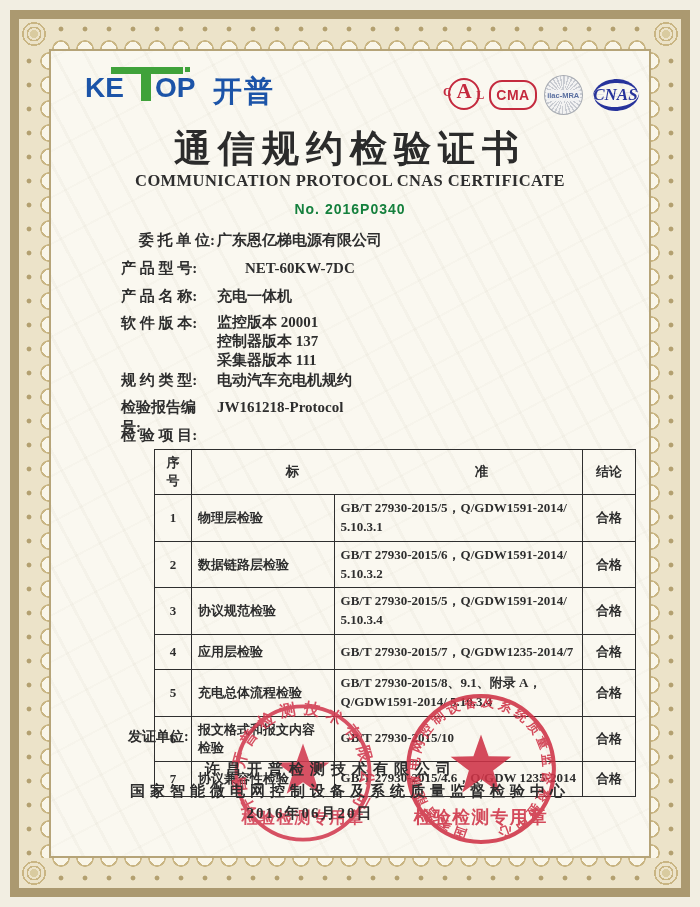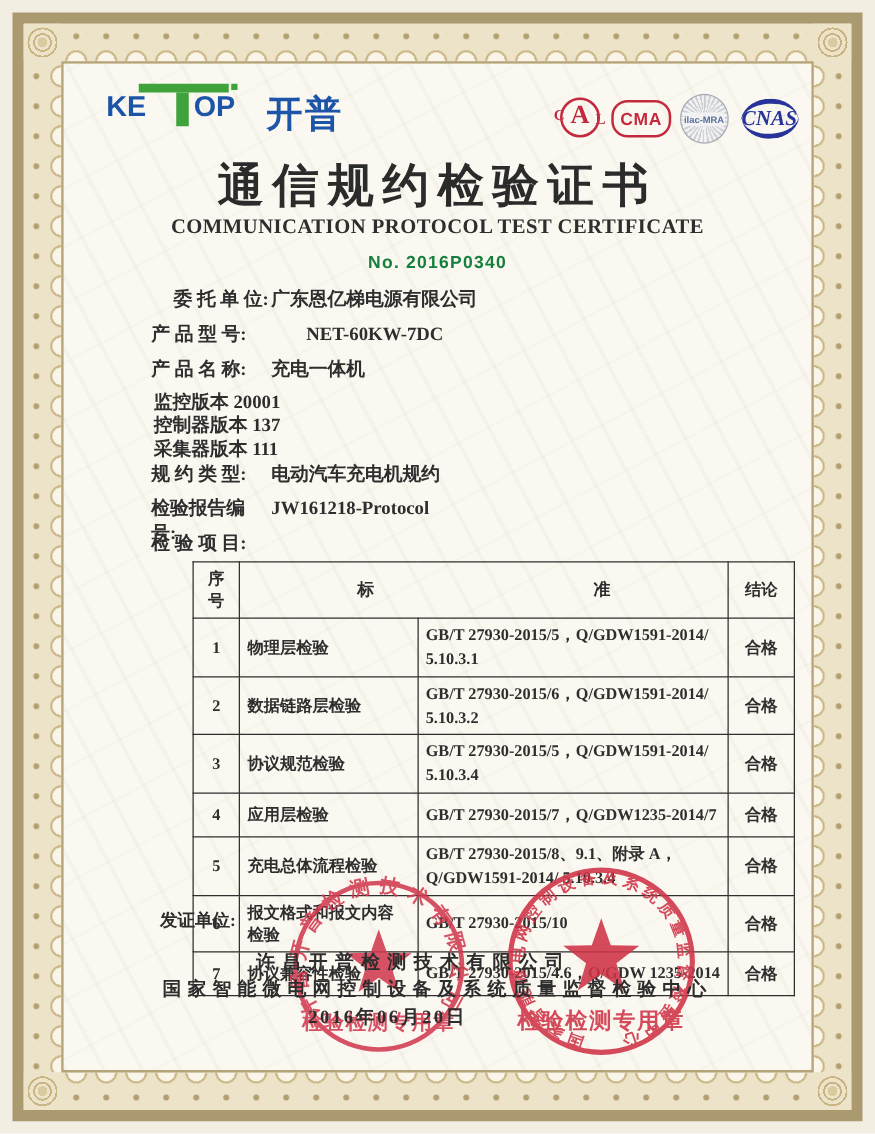--- a/index.html
+++ b/index.html
@@ -35,21 +35,21 @@
   .corner.bl{bottom:19px;left:19px;} .corner.br{bottom:19px;right:19px;}
   .innerline{position:absolute;inset:49px;border:2px solid #b6a478;pointer-events:none;}
   .paper{position:absolute;inset:51px;background:#faf8f0;}
   .paper::after{content:"";position:absolute;inset:0;pointer-events:none;
     background-image:
       repeating-linear-gradient(62deg, rgba(150,140,112,0.055) 0 3px, rgba(0,0,0,0) 3px 27px),
       repeating-linear-gradient(-28deg, rgba(150,140,112,0.035) 0 2px, rgba(0,0,0,0) 2px 41px);}
 
   
   .logo{position:absolute;left:85px;top:66px;width:240px;height:44px;z-index:2;}
-  .logo .ke,.logo .op{position:absolute;top:6px;font-family:"Liberation Sans",sans-serif;font-weight:800;font-size:23px;color:#1c54a8;letter-spacing:0px;}
+  .logo .ke,.logo .op{position:absolute;top:6px;font-family:"Liberation Sans",sans-serif;font-weight:800;font-size:28px;color:#1c54a8;letter-spacing:0px;}
   .logo .ke{left:0;} .logo .op{left:70px;}
   .logo .tbar{position:absolute;left:26px;top:1px;width:72px;height:7px;background:#3fa23a;}
   .logo .tdot{position:absolute;left:100px;top:1px;width:5px;height:5px;background:#3fa23a;}
   .logo .tstem{position:absolute;left:56px;top:8px;width:10px;height:27px;background:#3fa23a;}
   .logo .cn{position:absolute;left:128px;top:6px;font-weight:700;font-size:29px;color:#1c54a8;font-family:"Liberation Sans",sans-serif;letter-spacing:2px;}
 
   .badges{position:absolute;left:445px;top:74px;width:196px;height:42px;z-index:2;display:flex;align-items:center;gap:7px;}
   .badge-cal{position:relative;width:38px;height:34px;}
   .badge-cal .circ{position:absolute;left:3px;top:0;width:28px;height:28px;border:2.5px solid #c42a3e;border-radius:50%;}
   .badge-cal .a{position:absolute;left:0;top:1px;width:38px;text-align:center;font-size:21px;font-weight:700;color:#c42a3e;font-family:"Liberation Serif",serif;}
@@ -135,36 +135,37 @@
       <span class="txt">ilac-MRA</span>
     </div>
     <div class="badge-cnas">
       <span class="arc-t"></span>
       <span class="txt">CNAS</span>
       <span class="arc-b"></span>
     </div>
   </div>
 
   <div class="title-cn">通信规约检验证书</div>
-  <div class="title-en">COMMUNICATION PROTOCOL TEST CERTIFICATE</div>
+  <div class="title-en">COMMUNICATION PROTOCOL CNAS CERTIFICATE</div>
   <div class="cert-no">No. 2016P0340</div>
 
   <div class="field" id="f0">
     <span class="lbl">委 托 单 位:</span>
     <span class="val">广东恩亿梯电源有限公司</span>
   </div>
   <div class="field" id="f1">
     <span class="lbl">产 品 型 号:</span>
     <span class="val">NET-60KW-7DC</span>
   </div>
   <div class="field" id="f2">
     <span class="lbl">产 品 名 称:</span>
     <span class="val">充电一体机</span>
   </div>
   <div class="field" id="f3">
+    <span class="lbl">软 件 版 本:</span>
     <span class="val vstack">
       <div class="val-line">监控版本 20001</div>
       <div class="val-line">控制器版本 137</div>
       <div class="val-line">采集器版本 111</div>
     </span>
   </div>
   <div class="field" id="f4">
     <span class="lbl">规 约 类 型:</span>
     <span class="val">电动汽车充电机规约</span>
   </div>

